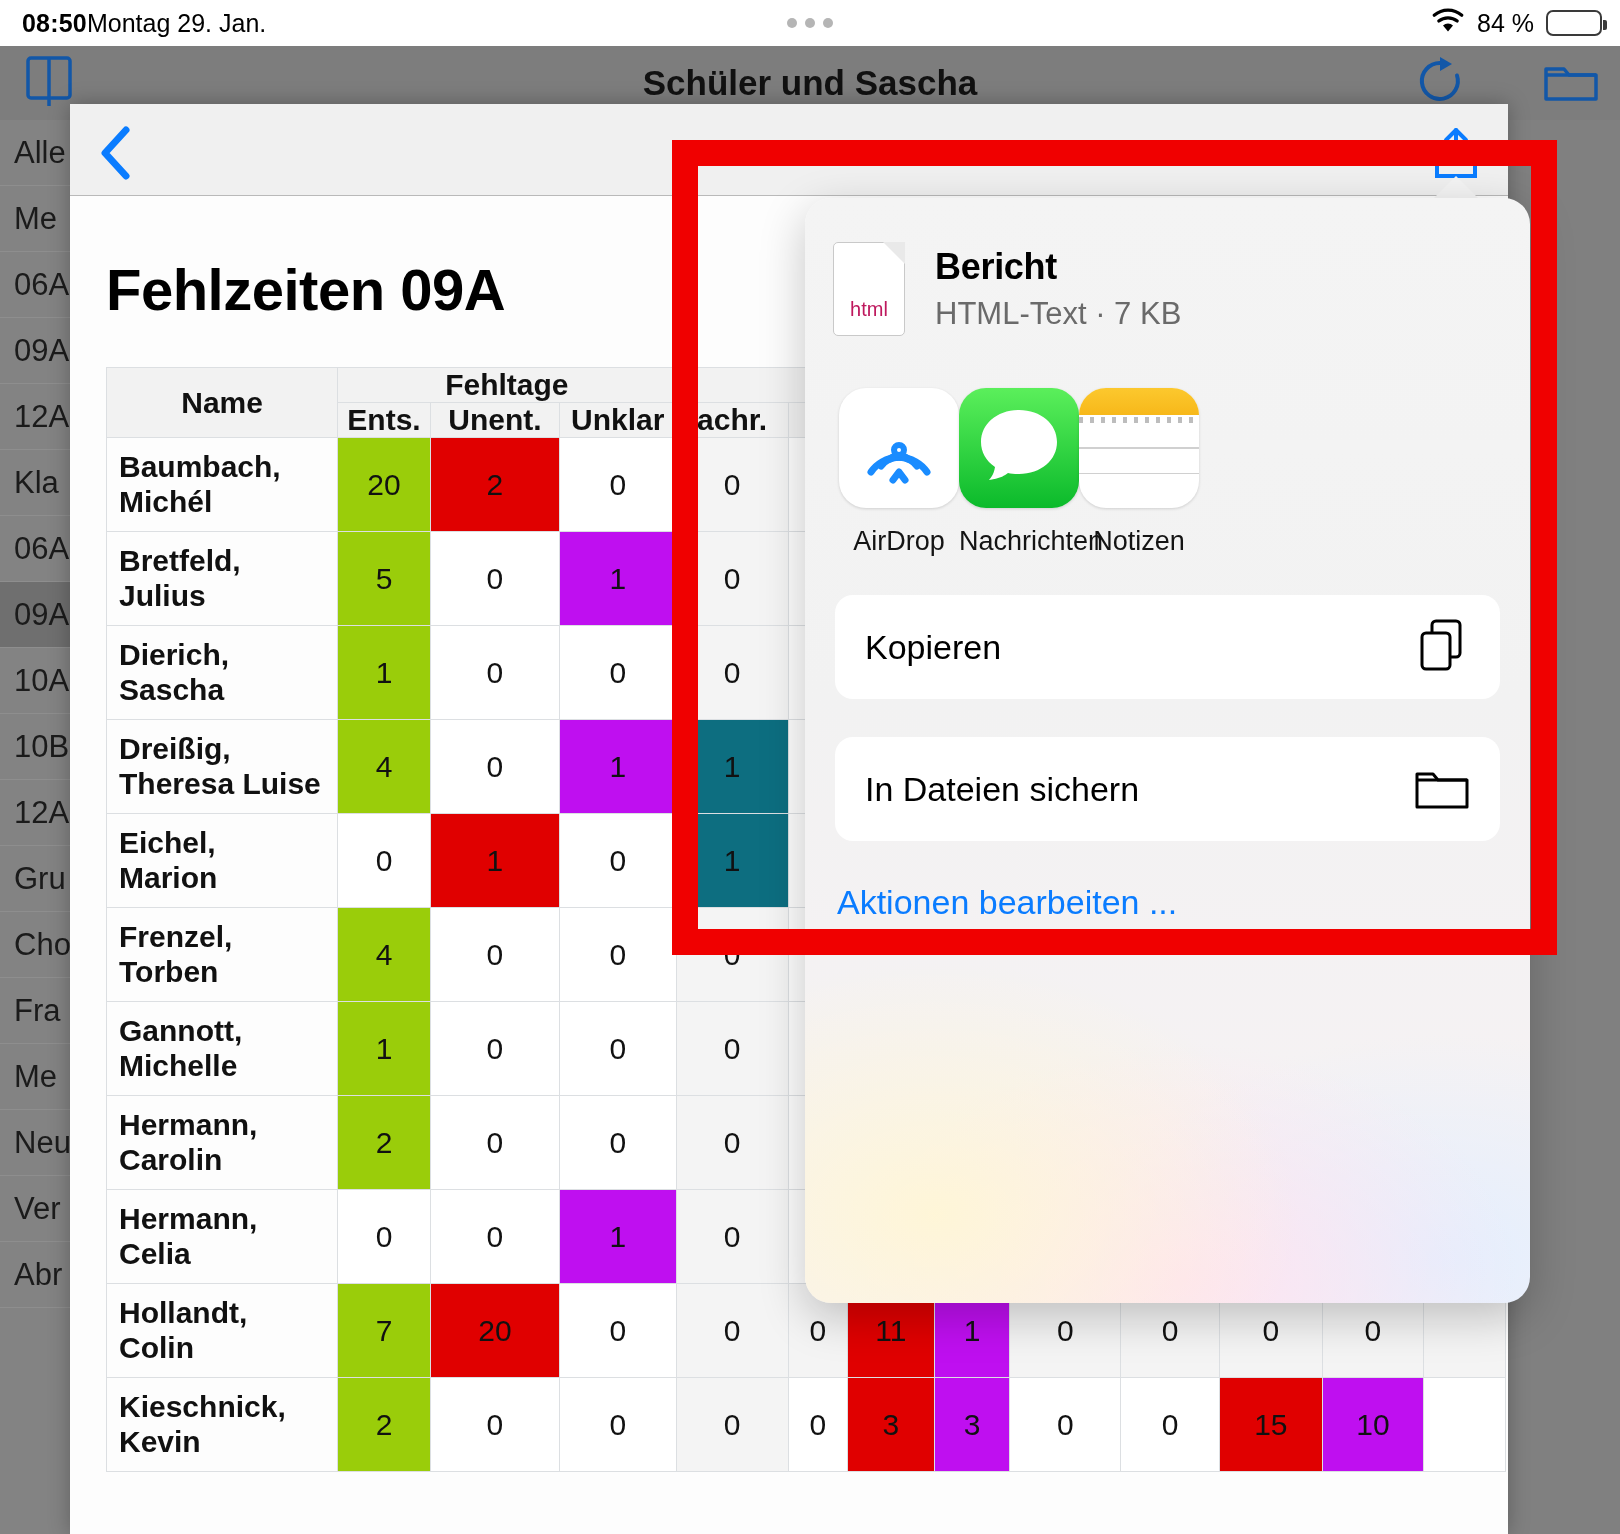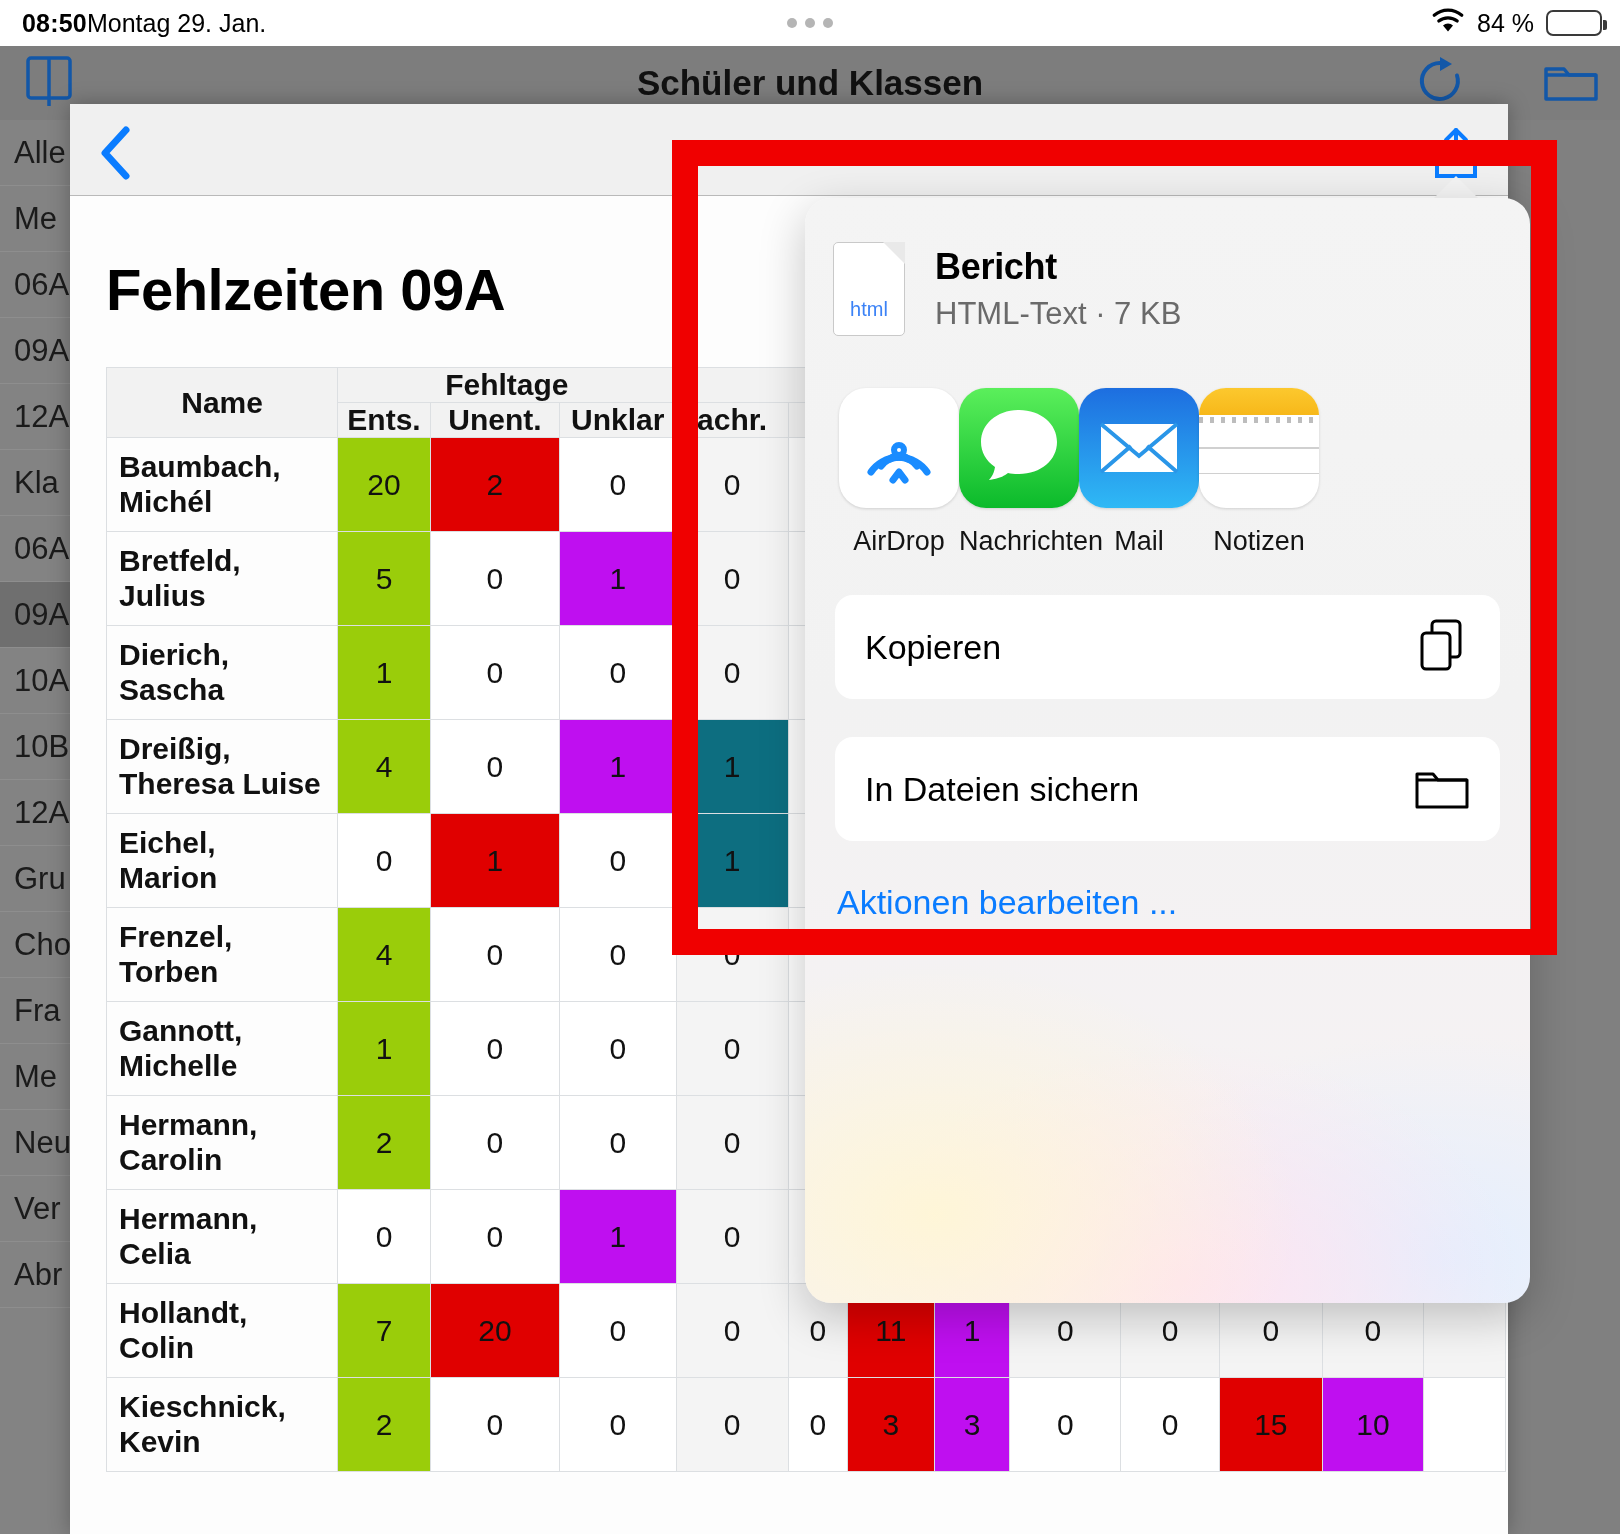--- a/index.html
+++ b/index.html
@@ -108,21 +108,21 @@
   .file-glyph{
     width:72px; height:94px; background:#fff; border:1.5px solid #c9c9c9;
     border-radius:5px; position:relative; flex:none;
     display:flex; align-items:flex-end; justify-content:center;
     padding-bottom:14px;
   }
   .file-glyph:after{
     content:""; position:absolute; right:-1px; top:-1px;
     border-left:22px solid transparent; border-top:22px solid #e9e9e9;
   }
-  .file-glyph span{ font-size:20px; color:#3b82f6; font-weight:500; }
+  .file-glyph span{ font-size:20px; color:#be185d; font-weight:500; }
   .share-head .meta{ margin-left:30px; }
   .meta .fname{ font-size:36px; font-weight:700; color:#000; letter-spacing:-.3px;}
   .meta .fsub{ font-size:31px; color:#6a6a6a; margin-top:8px;}
 
   .apps{ display:flex; margin:52px 0 0 34px; }
   .app{ width:120px; text-align:center; }
   .app .tile{ width:120px;height:120px;border-radius:27px; overflow:hidden; position:relative; box-shadow:0 1px 3px rgba(0,0,0,.15);}
   .app .lbl{ margin-top:18px; font-size:27px; color:#141414; white-space:nowrap;}
 
   .tile.airdrop{ background:#fff; }
@@ -173,21 +173,21 @@
   </span>
 </div>
 
 <div id="navbar">
   <span class="icon-left">
     <svg width="46" height="54" viewBox="0 0 46 54">
         <rect x="2" y="4" width="42" height="40" rx="3" stroke="#1257a8" stroke-width="3.5" fill="none"></rect>
         <line x1="23" y1="4" x2="23" y2="52" stroke="#1257a8" stroke-width="3.5"></line>
       </svg>
   </span>
-  <span class="nav-title">Schüler und Klassen</span>
+  <span class="nav-title">Schüler und Sascha</span>
   <span class="icon-right-group">
     <span>
       <svg width="52" height="52" viewBox="0 0 52 52">
           <path d="M26 8a18 18 0 1 0 17 12.5" stroke="#1257a8" stroke-width="4" fill="none" stroke-linecap="round"></path>
           <path d="M26 2l12 7-12 7z" fill="#1257a8"></path>
         </svg>
     </span>
     <span>
       <svg width="54" height="44" viewBox="0 0 54 44">
           <path d="M2 10h18l5 6h27v24H2z" stroke="#1257a8" stroke-width="3.5" fill="none" stroke-linejoin="round"></path>
@@ -497,30 +497,20 @@
 
     <div class="app">
       <div class="tile messages">
         <svg width="120" height="120" viewBox="0 0 120 120">
             <path d="M60 22c-22 0-38 14-38 32 0 10 5 19 14 25-1 8-6 13-6 13s12-1 19-7c3 .7 7 1 11 1 22 0 38-14 38-32S82 22 60 22z" fill="#fff"></path>
           </svg>
       </div>
       <div class="lbl">Nachrichten</div>
     </div>
 
-    <div class="app">
-      <div class="tile mail">
-        <svg width="120" height="120" viewBox="0 0 120 120">
-            <rect x="22" y="36" width="76" height="48" fill="#fff"></rect>
-            <path d="M22 36l38 32 38-32" fill="none" stroke="#2a96e8" stroke-width="4"></path>
-            <path d="M22 84l30-26M98 84L68 58" fill="none" stroke="#2a96e8" stroke-width="4"></path>
-          </svg>
-      </div>
-      <div class="lbl">Mail</div>
-    </div>
 
     <div class="app">
       <div class="tile notes">
         <div class="notes-top"></div>
         <div class="notes-dots"></div>
         <div class="notes-line"></div>
         <div class="notes-line"></div>
       </div>
       <div class="lbl">Notizen</div>
     </div>

